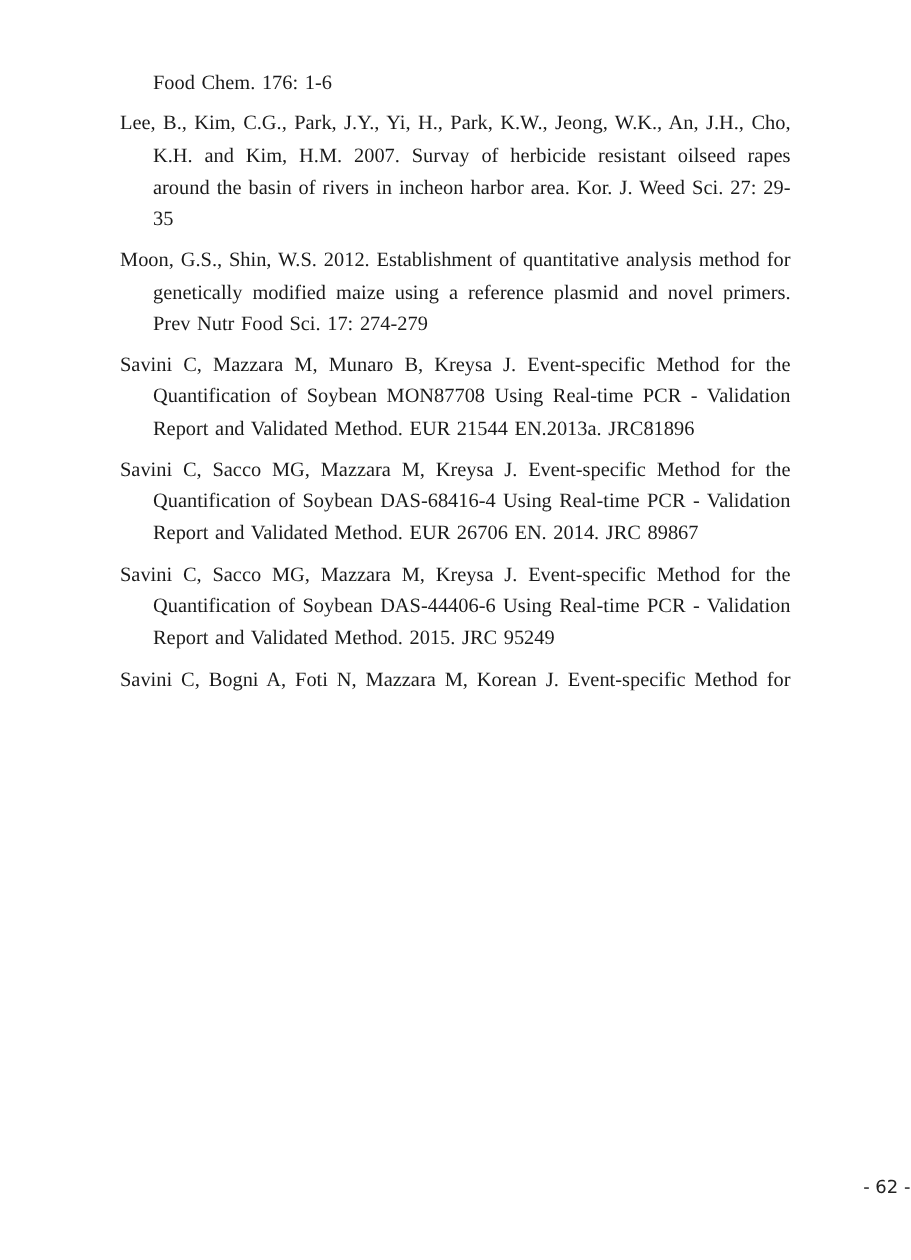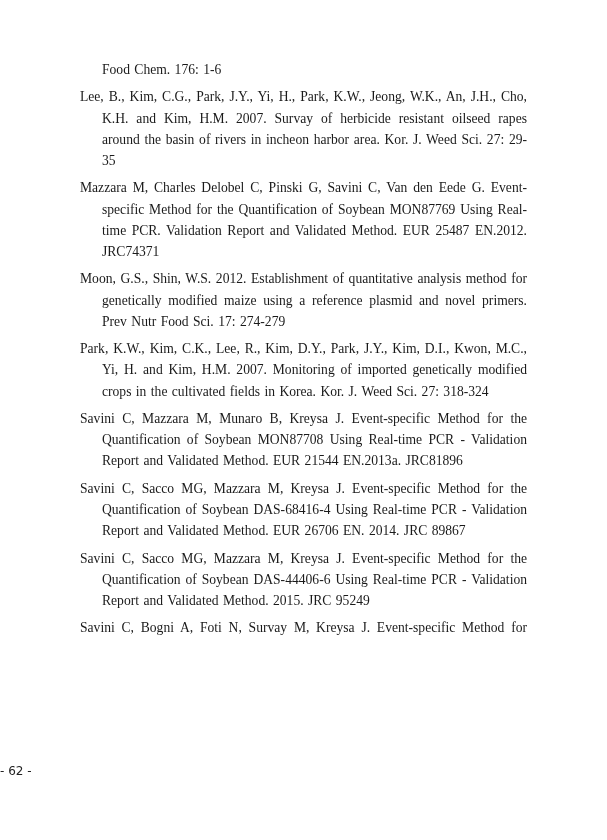--- a/index.html
+++ b/index.html
@@ -11,21 +11,21 @@
       width: 607px;
       height: 840px;
       position: relative;
       overflow: hidden;
       color: #1a1a1a;
       font-family: "Liberation Serif", "DejaVu Serif", serif;
     }
     .page {
       position: absolute;
       left: 80px;
-      top: 59px;
+      top: 44px;
       width: 447px;
     }
     .ref {
       font-size: 13.6px;
       line-height: 21.2px;
       text-align: justify;
       padding-left: 22px;
       text-indent: -22px;
       margin: 0 0 6.2px 0;
       word-spacing: 1px;
@@ -33,35 +33,33 @@
     .ref.continuation {
       text-indent: 0;
     }
     .ref.last-line-justified {
       text-align-last: justify;
     }
     .page-number {
       position: absolute;
       left: 0;
       width: 607px;
-      top: 764px;
-      text-align: left;
+      top: 784px;
+      text-align: right;
       font-family: "DejaVu Sans", sans-serif;
       font-size: 12px;
       color: #222;
     }
   </style>
 </head>
 <body>
 
 <div class="page">
   <p class="ref continuation">Food Chem. 176: 1-6</p>
   <p class="ref">Lee, B., Kim, C.G., Park, J.Y., Yi, H., Park, K.W., Jeong, W.K., An, J.H., Cho, K.H. and Kim, H.M. 2007. Survay of herbicide resistant oilseed rapes around the basin of rivers in incheon harbor area. Kor. J. Weed Sci. 27: 29-35</p>
-  <p class="ref">Mazzara M, Charles Delobel C, Pinski G, Savini C, Van den Eede G. Event-specific Method for the Quantification of Soybean MON87769 Using Real-time PCR. Validation Report and Validated Method. EUR 25487 EN.2012. JRC74371</p>
   <p class="ref">Moon, G.S., Shin, W.S. 2012. Establishment of quantitative analysis method for genetically modified maize using a reference plasmid and novel primers. Prev Nutr Food Sci. 17: 274-279</p>
-  <p class="ref">Park, K.W., Kim, C.K., Lee, R., Kim, D.Y., Park, J.Y., Kim, D.I., Kwon, M.C., Yi, H. and Kim, H.M. 2007. Monitoring of imported genetically modified crops in the cultivated fields in Korea. Kor. J. Weed Sci. 27: 318-324</p>
   <p class="ref">Savini C, Mazzara M, Munaro B, Kreysa J. Event-specific Method for the Quantification of Soybean MON87708 Using Real-time PCR - Validation Report and Validated Method. EUR 21544 EN.2013a. JRC81896</p>
   <p class="ref">Savini C, Sacco MG, Mazzara M, Kreysa J. Event-specific Method for the Quantification of Soybean DAS-68416-4 Using Real-time PCR - Validation Report and Validated Method. EUR 26706 EN. 2014. JRC 89867</p>
   <p class="ref">Savini C, Sacco MG, Mazzara M, Kreysa J. Event-specific Method for the Quantification of Soybean DAS-44406-6 Using Real-time PCR - Validation Report and Validated Method. 2015. JRC 95249</p>
-  <p class="ref last-line-justified">Savini C, Bogni A, Foti N, Survay M, Kreysa J. Event-specific Method for</p>
+  <p class="ref last-line-justified">Savini C, Bogni A, Foti N, Mazzara M, Korean J. Event-specific Method for</p>
 </div>
 
 <div class="page-number">- 62 -</div>
 
 </body></html>

